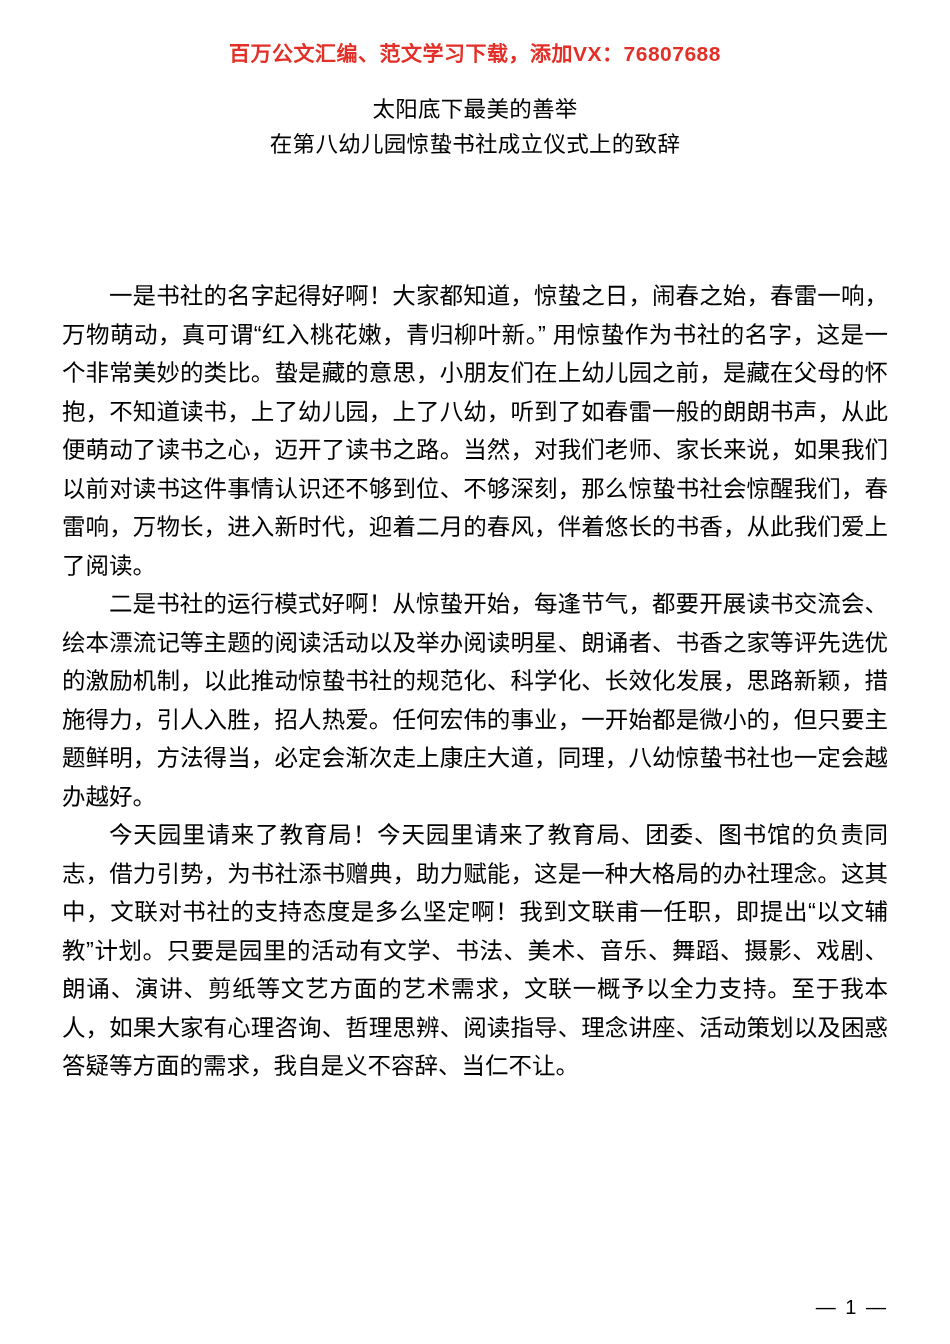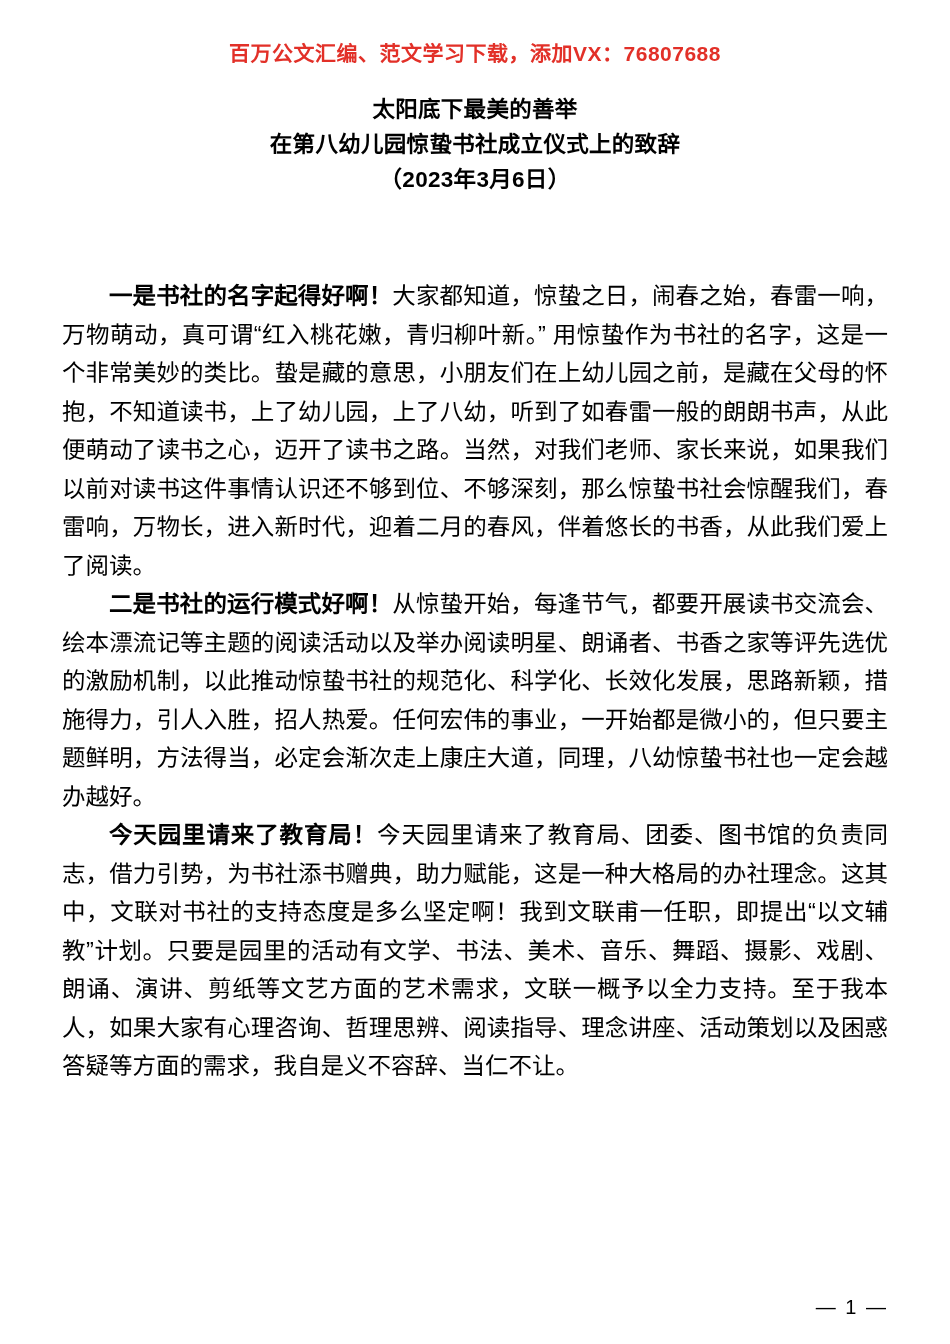--- a/index.html
+++ b/index.html
@@ -41,21 +41,21 @@
   .title-block {
     position: absolute;
     top: 92px;
     left: 62px;
     width: 826px;
     text-align: center;
   }
   .title-line {
     font-size: 22.5px;
     line-height: 35px;
-    font-weight: 700;
+    font-weight: 400;
     letter-spacing: 0.3px;
     white-space: nowrap;
   }
 
   
   .body-block {
     position: absolute;
     top: 277px;
     left: 62px;
     width: 826px;
@@ -66,21 +66,21 @@
     text-align: justify;
     text-align-last: left;
     text-justify: inter-ideograph;
     margin: 0;
     text-indent: 2em;
     letter-spacing: 0px;
     font-stretch: condensed;
     transform-origin: left top;
   }
   .para .lead {
-    font-weight: 700;
+    font-weight: 400;
   }
 
   
   .footer {
     position: absolute;
     left: 62px;
     width: 826px;
     top: 1294px;
     text-align: right;
     font-size: 20px;
@@ -91,21 +91,20 @@
 </head>
 <body>
 
 <div class="page">
 
   <div class="promo-banner" style="color: rgb(226, 48, 40);">百万公文汇编、范文学习下载，添加VX：76807688</div>
 
   <div class="title-block">
     <div class="title-line">太阳底下最美的善举</div>
     <div class="title-line">在第八幼儿园惊蛰书社成立仪式上的致辞</div>
-    <div class="title-line">（2023年3月6日）</div>
   </div>
 
   <div class="body-block">
     <p class="para">
       <span class="lead">一是书社的名字起得好啊！</span><span>大家都知道，惊蛰之日，闹春之始，春雷一响，万物萌动，真可谓“红入桃花嫩，青归柳叶新。” 用惊蛰作为书社的名字，这是一个非常美妙的类比。蛰是藏的意思，小朋友们在上幼儿园之前，是藏在父母的怀抱，不知道读书，上了幼儿园，上了八幼，听到了如春雷一般的朗朗书声，从此便萌动了读书之心，迈开了读书之路。当然，对我们老师、家长来说，如果我们以前对读书这件事情认识还不够到位、不够深刻，那么惊蛰书社会惊醒我们，春雷响，万物长，进入新时代，迎着二月的春风，伴着悠长的书香，从此我们爱上了阅读。</span>
     </p>
     <p class="para">
       <span class="lead">二是书社的运行模式好啊！</span><span>从惊蛰开始，每逢节气，都要开展读书交流会、绘本漂流记等主题的阅读活动以及举办阅读明星、朗诵者、书香之家等评先选优的激励机制，以此推动惊蛰书社的规范化、科学化、长效化发展，思路新颖，措施得力，引人入胜，招人热爱。任何宏伟的事业，一开始都是微小的，但只要主题鲜明，方法得当，必定会渐次走上康庄大道，同理，八幼惊蛰书社也一定会越办越好。</span>
     </p>
     <p class="para">

